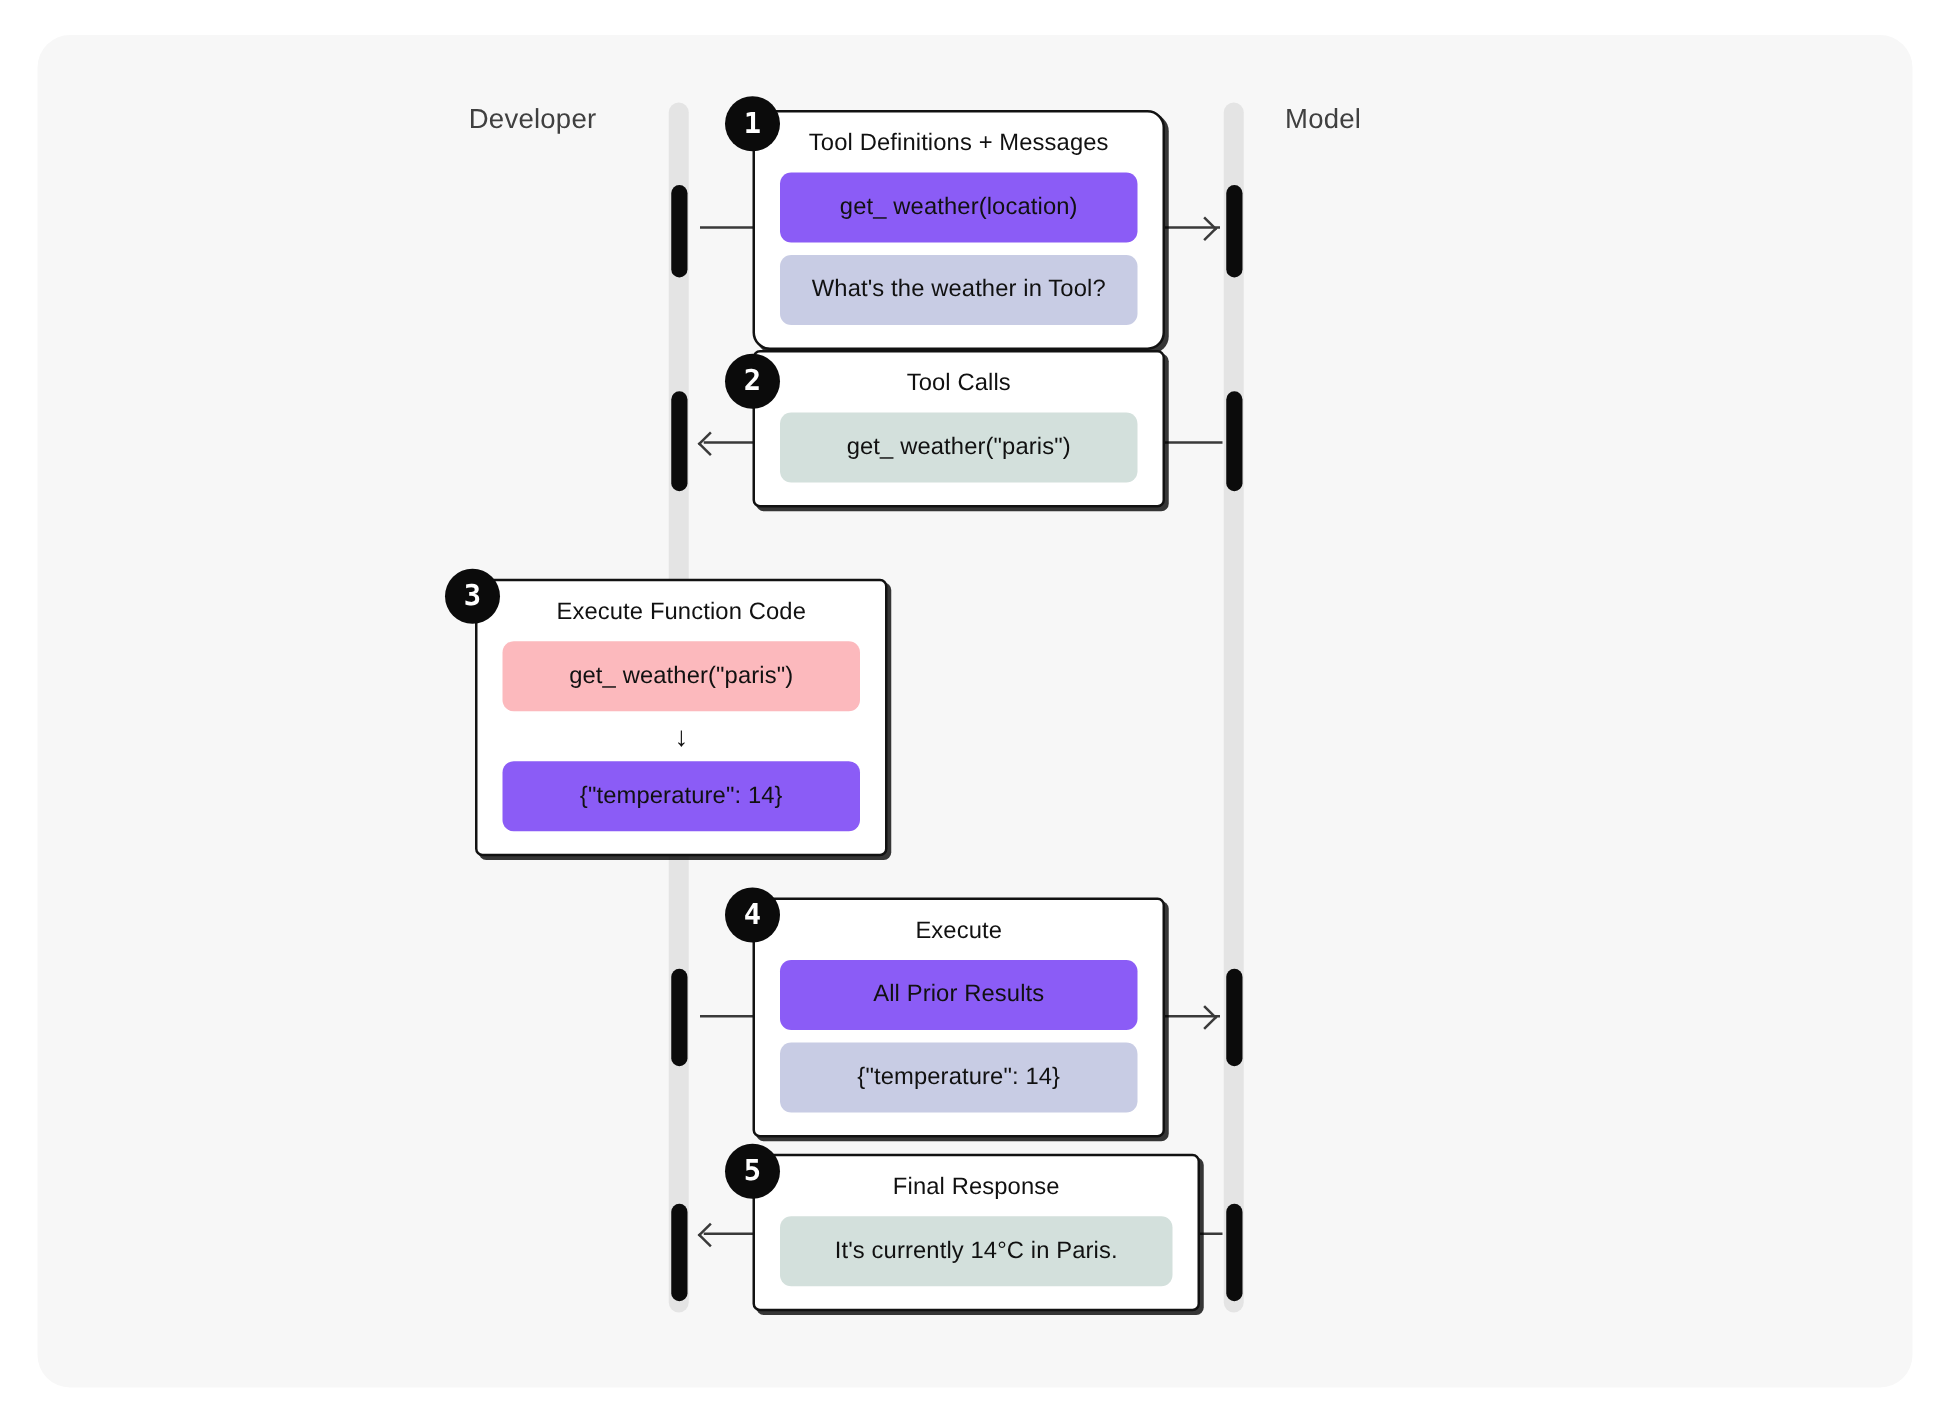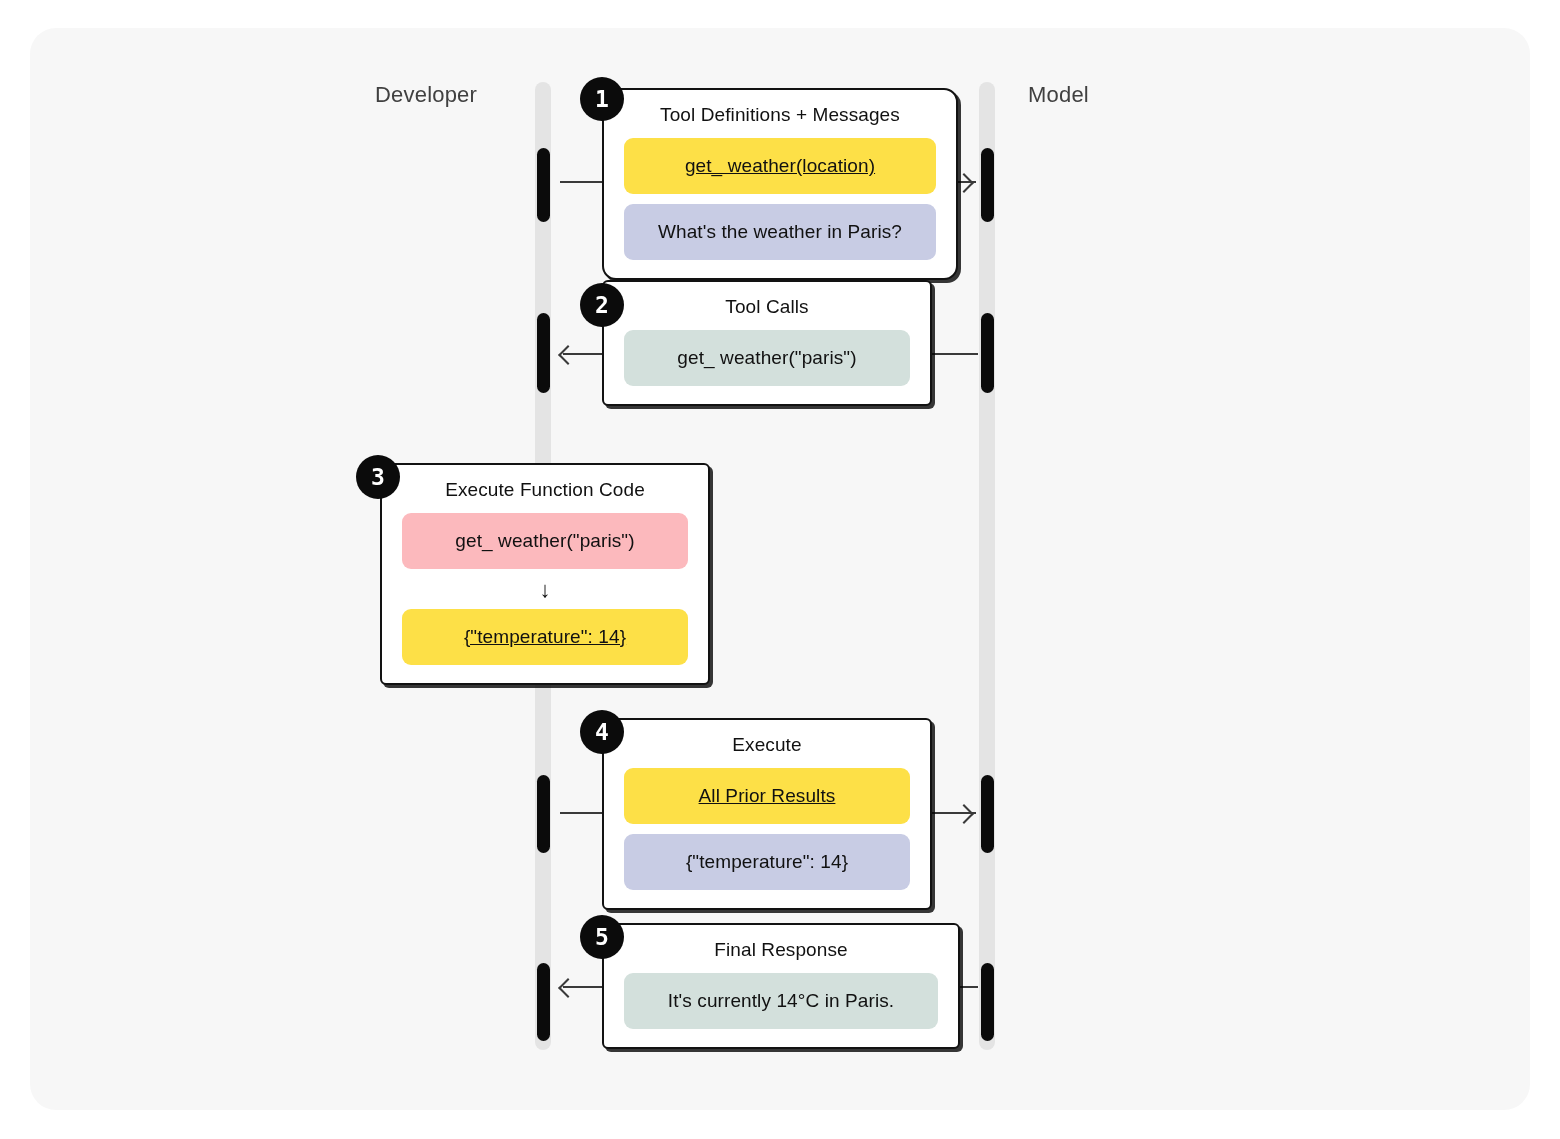--- a/index.html
+++ b/index.html
@@ -97,21 +97,21 @@
   .pill {
     border-radius: 9px;
     text-align: center;
     font-size: 19px;
     color: #111111;
     padding: 17px 10px;
     margin-bottom: 10px;
     letter-spacing: 0.1px;
   }
   .pill:last-child { margin-bottom: 0; }
-  .pill.grey     { background: #fde047; text-decoration: underline; }
+  .pill.grey     { background: #8b5cf6; }
   .pill.lavender { background: #c8cce4; }
   .pill.sage     { background: #d3e0dc; }
   .pill.pink     { background: #fcb9bd; }
 
   .down-arrow {
     text-align: center;
     font-size: 22px;
     color: #111111;
     line-height: 1;
     margin: 2px 0 8px 0;
@@ -154,24 +154,24 @@
 
   <div class="activation" style="left:981px; top:148px; height:74px;"></div>
   <div class="activation" style="left:981px; top:313px; height:80px;"></div>
   <div class="activation" style="left:981px; top:775px; height:78px;"></div>
   <div class="activation" style="left:981px; top:963px; height:78px;"></div>
 
   <div class="arrow-line" style="left:560px; top:181px; width:48px;"></div>
   <div class="arrow-line" style="left:928px; top:181px; width:48px;"></div>
   <div class="arrow-head right" style="left:957px; top:176px;"></div>
 
-  <div class="card" style="left:602px; top:88px; width:356px;border-radius:14px;">
+  <div class="card" style="left:602px; top:88px; width:330px;border-radius:14px;">
     <div class="card-title">Tool Definitions + Messages</div>
     <div class="pill grey">get_ weather(location)</div>
-    <div class="pill lavender">What's the weather in Paris?</div>
+    <div class="pill lavender">What's the weather in Tool?</div>
   </div>
   <div class="badge" style="left:580px; top:77px;">1</div>
 
   <div class="arrow-line" style="left:563px; top:353px; width:45px;"></div>
   <div class="arrow-head left" style="left:561px; top:348px;"></div>
   <div class="arrow-line" style="left:928px; top:353px; width:50px;"></div>
 
   <div class="card" style="left:602px; top:280px; width:330px;">
     <div class="card-title">Tool Calls</div>
     <div class="pill sage">get_ weather("paris")</div>

